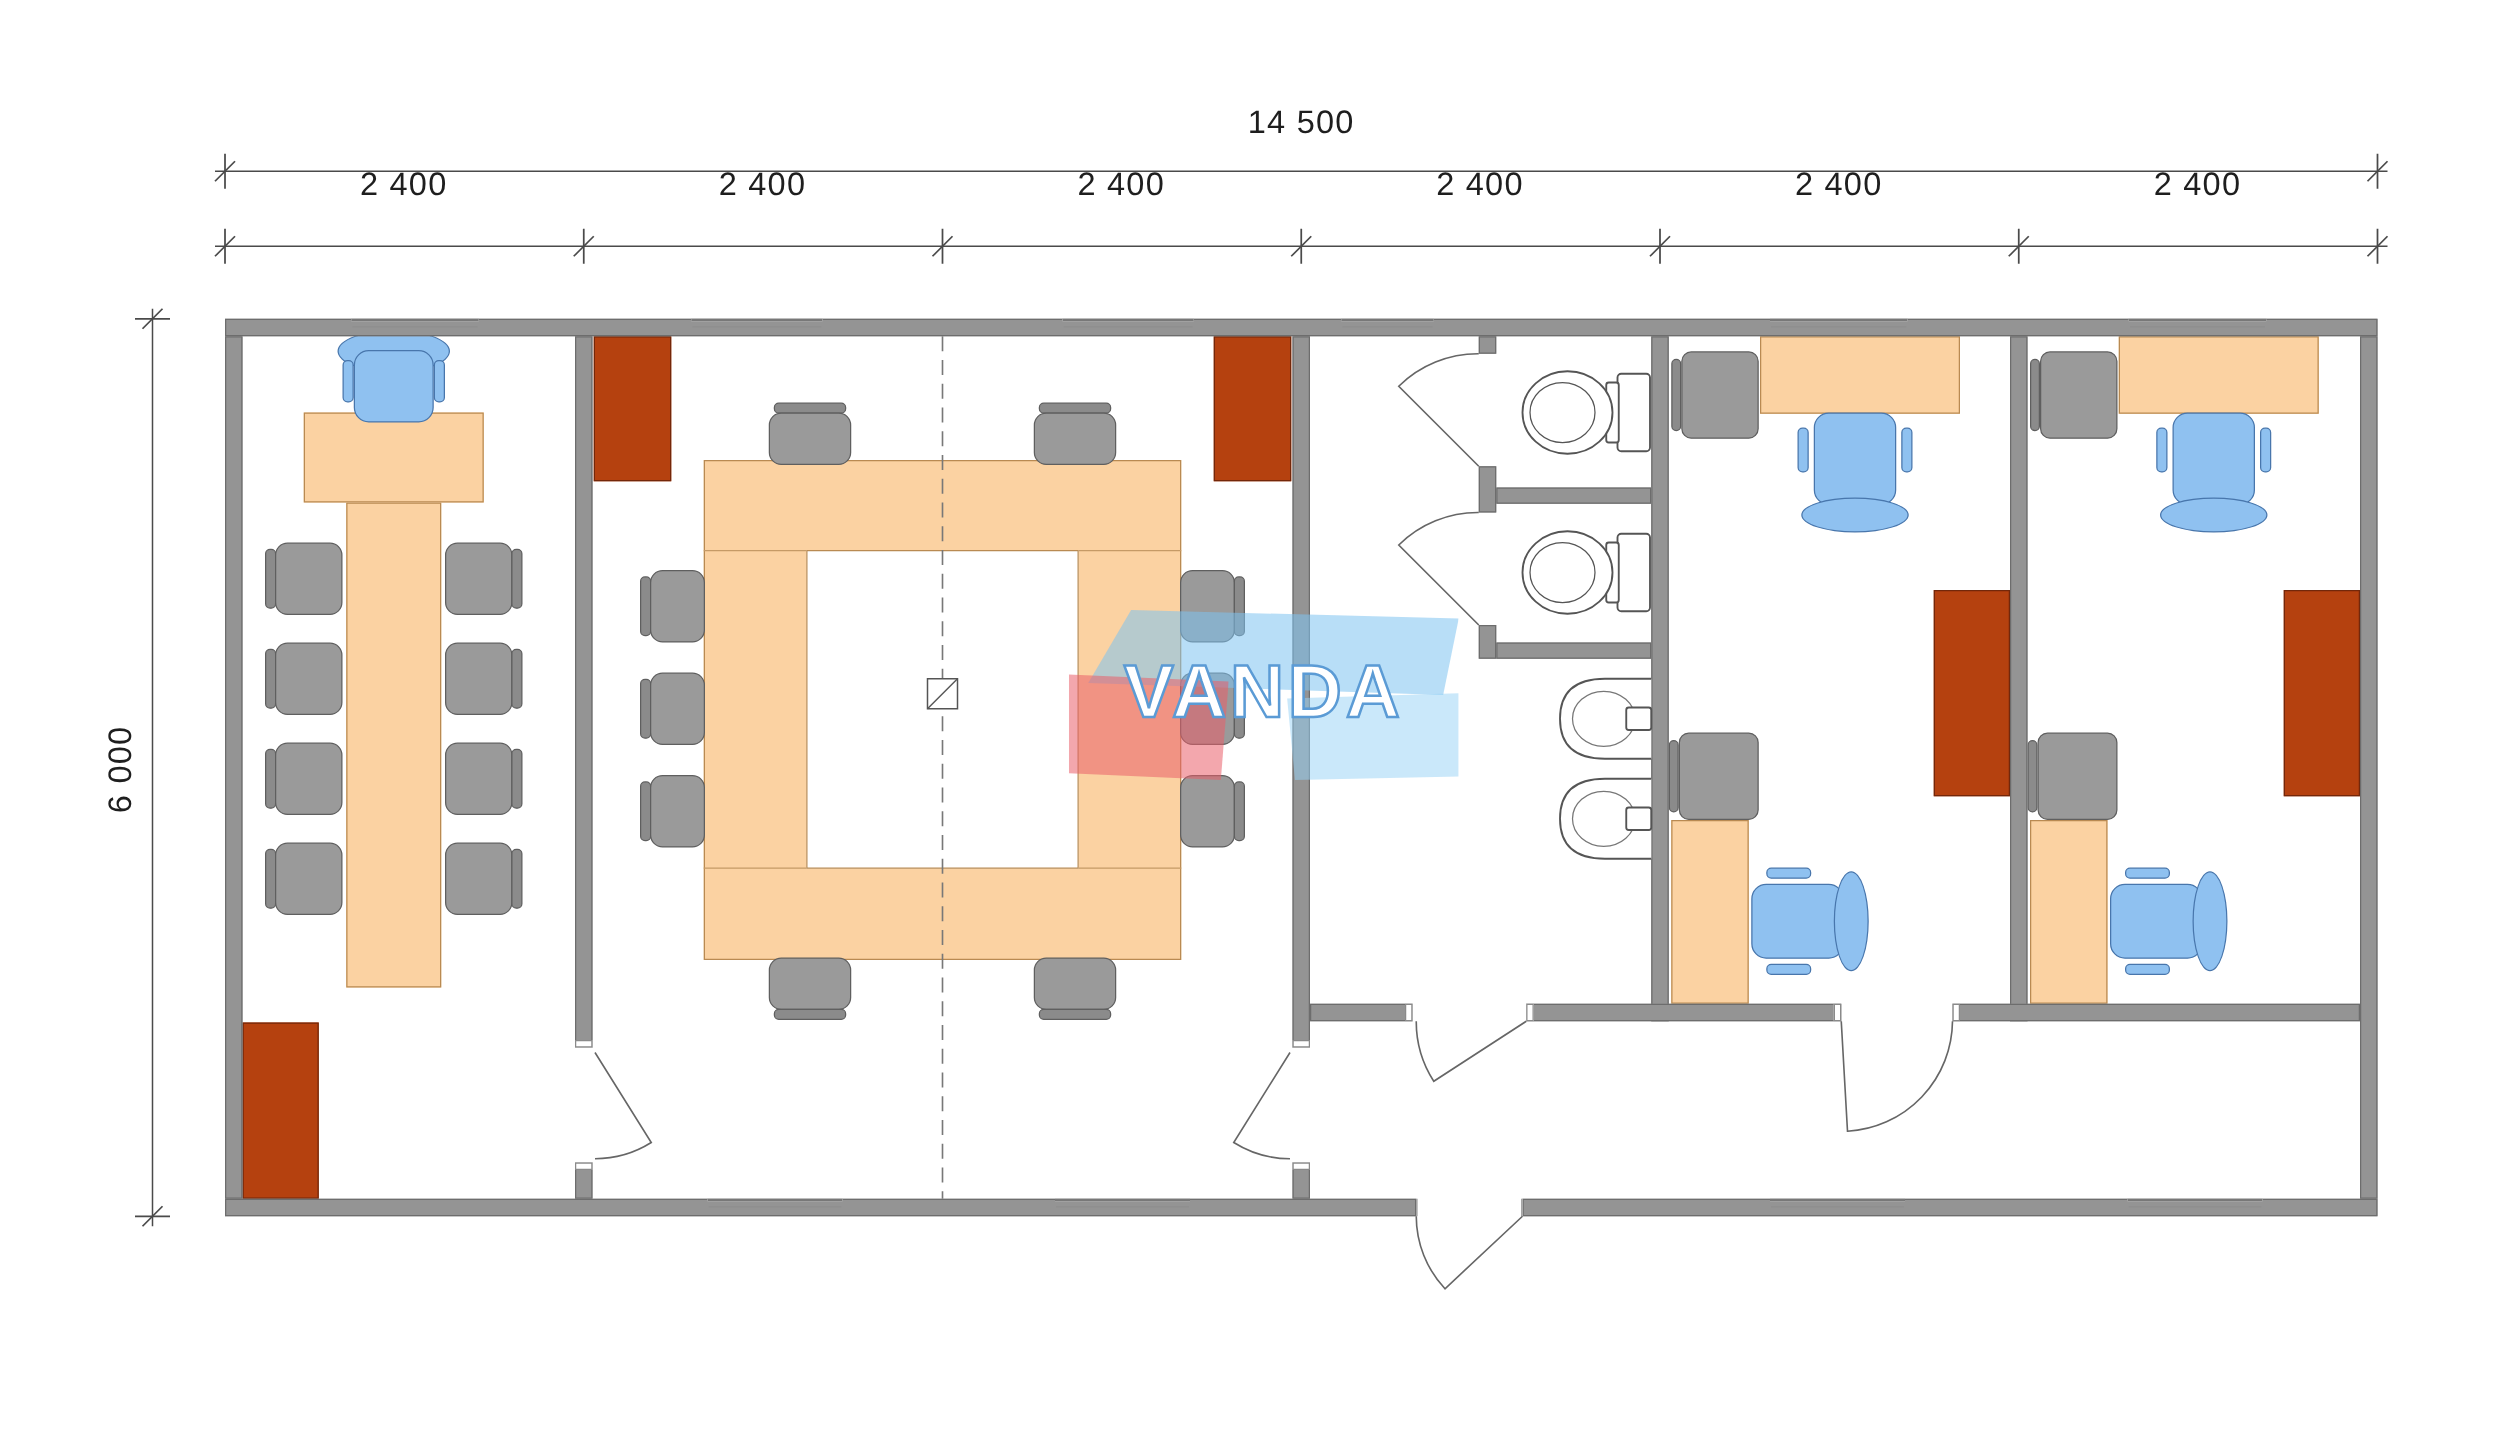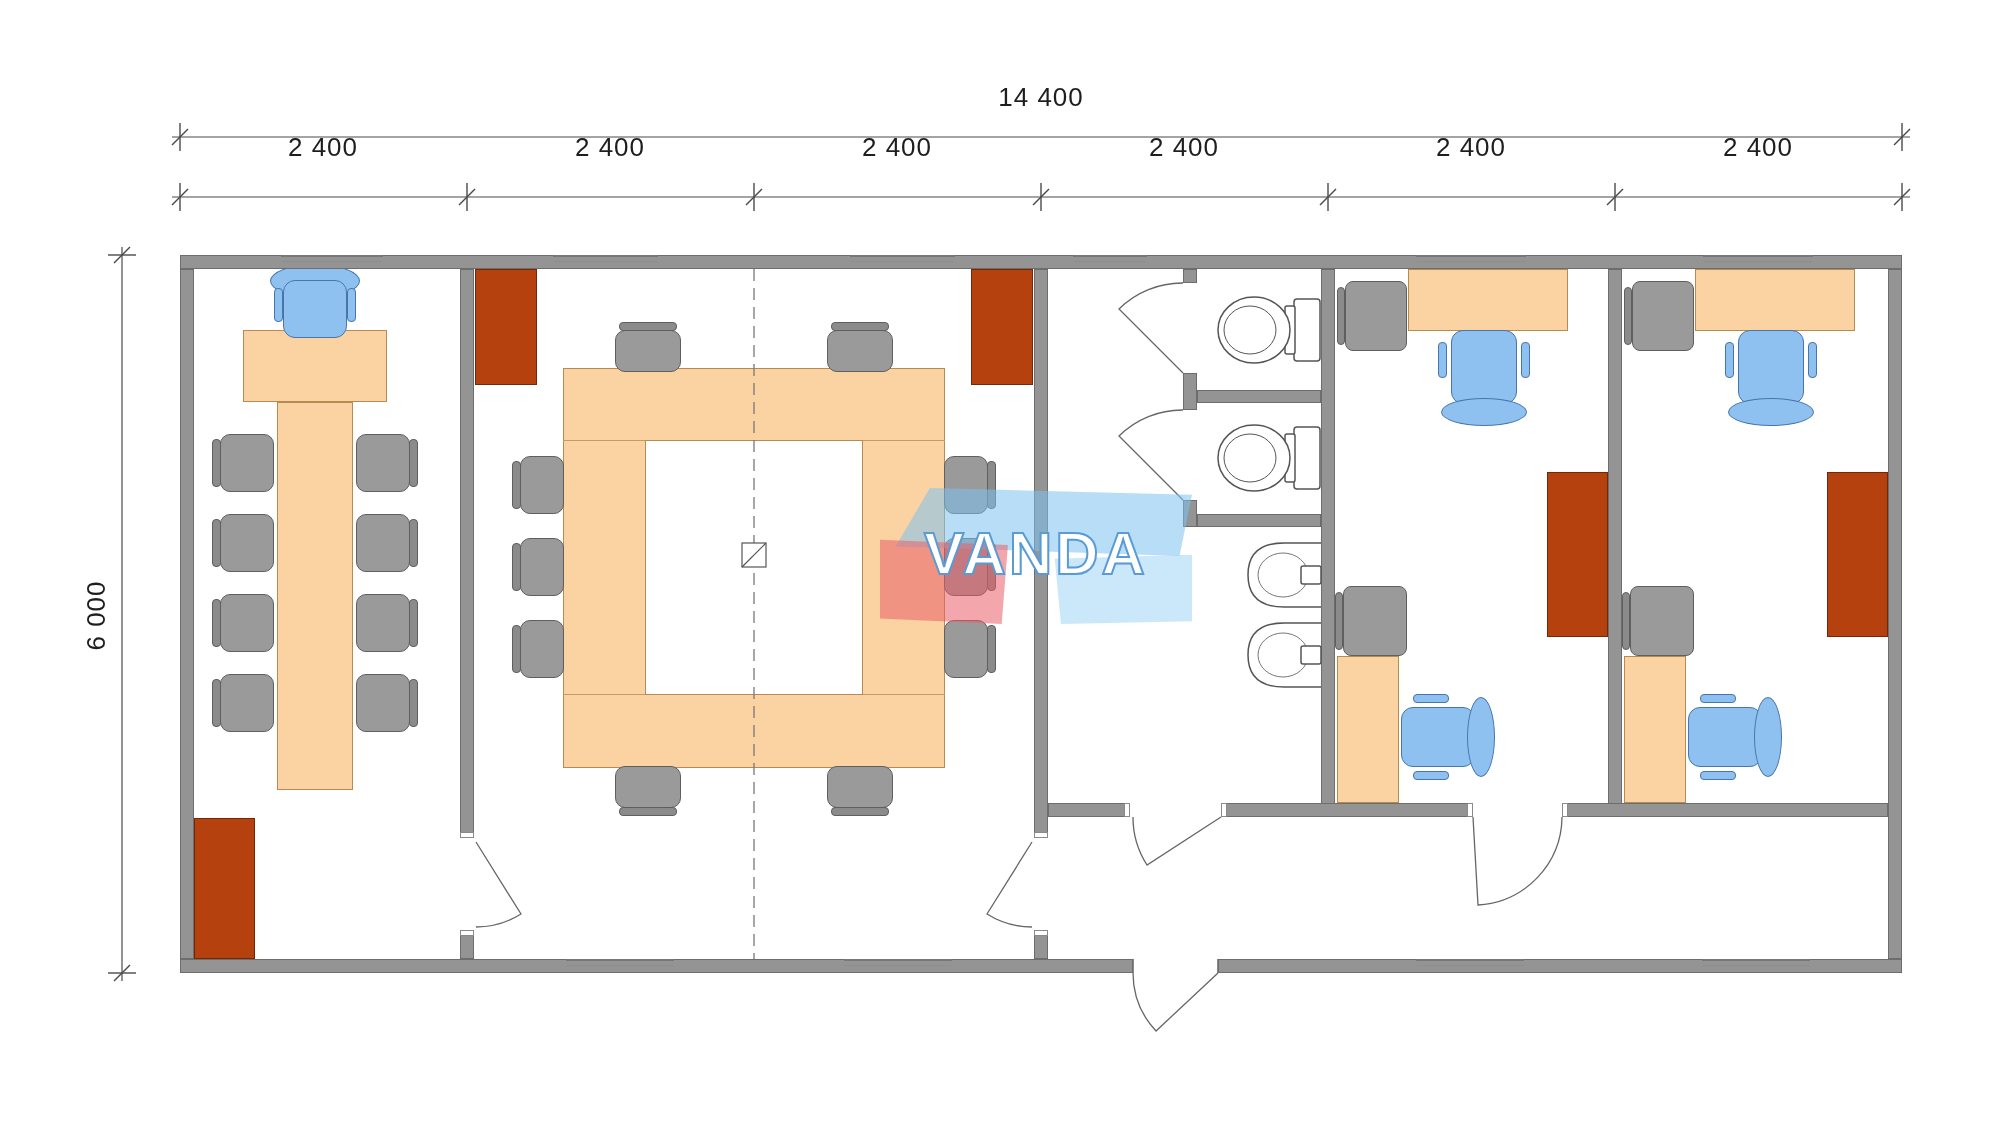--- a/index.html
+++ b/index.html
@@ -28,36 +28,36 @@
   
   .unit-g{position:absolute;}
   .unit-g .body{position:absolute;background:#9a9a9a;border:1px solid #5f5f5f;border-radius:8px 8px 8px 8px;box-sizing:border-box;}
   .unit-g .bar{position:absolute;background:#8b8b8b;border:1px solid #5f5f5f;border-radius:4px;box-sizing:border-box;}
   
   .chair-b{position:absolute;}
   .chair-b .seat{position:absolute;background:#8fc1f0;border:1px solid #4876ac;border-radius:12px;box-sizing:border-box;}
   .chair-b .arm{position:absolute;background:#8fc1f0;border:1px solid #4876ac;border-radius:4px;box-sizing:border-box;}
   .chair-b .back{position:absolute;background:#8fc1f0;border:1px solid #4876ac;border-radius:50%;box-sizing:border-box;}
   
-  #watermark{position:absolute;left:880px;top:488px;width:312px;height:136px;pointer-events:none;}
+  #watermark{position:absolute;left:855px;top:488px;width:312px;height:136px;pointer-events:none;}
   #watermark .shape{position:absolute;left:0;top:0;width:100%;height:100%;}
   #wm-blue1{background:rgba(125,195,240,0.55);clip-path:polygon(16% 0%,100% 5%,96% 50%,5% 43%);}
   #wm-red{background:rgba(233,95,105,0.55);clip-path:polygon(0% 38%,41% 42%,39% 100%,0% 96%);}
   #wm-blue2{background:rgba(150,210,245,0.5);clip-path:polygon(56% 52%,100% 49%,100% 98%,58% 100%);}
   #wm-text{position:absolute;left:0;top:50%;width:100%;transform:translateY(-54%);
            text-align:center;font-size:60px;font-weight:800;color:#ffffff;letter-spacing:3px;
            -webkit-text-stroke:2px #5b9bd5;text-shadow:0 0 1px #5b9bd5;
            font-family:"Liberation Sans", sans-serif;}
 </style>
 </head>
 <body>
 
 <div id="stage">
 
-  <div class="dimlabel" style="left:941px;top:82px;width:200px;">14 400</div>
+  <div class="dimlabel" style="left:941px;top:82px;width:200px;">14 500</div>
   <div class="dimlabel" style="left:263px;top:132px;width:120px;">2 400</div>
   <div class="dimlabel" style="left:550px;top:132px;width:120px;">2 400</div>
   <div class="dimlabel" style="left:837px;top:132px;width:120px;">2 400</div>
   <div class="dimlabel" style="left:1124px;top:132px;width:120px;">2 400</div>
   <div class="dimlabel" style="left:1411px;top:132px;width:120px;">2 400</div>
   <div class="dimlabel" style="left:1698px;top:132px;width:120px;">2 400</div>
   <div class="dimlabel v" style="left:34px;top:600px;width:124px;">6 000</div>
 
   <div class="cab-red abs" style="left:194px;top:818px;width:61px;height:141px;"></div>
   <div class="desk" style="left:243px;top:330px;width:144px;height:72px;"></div>

